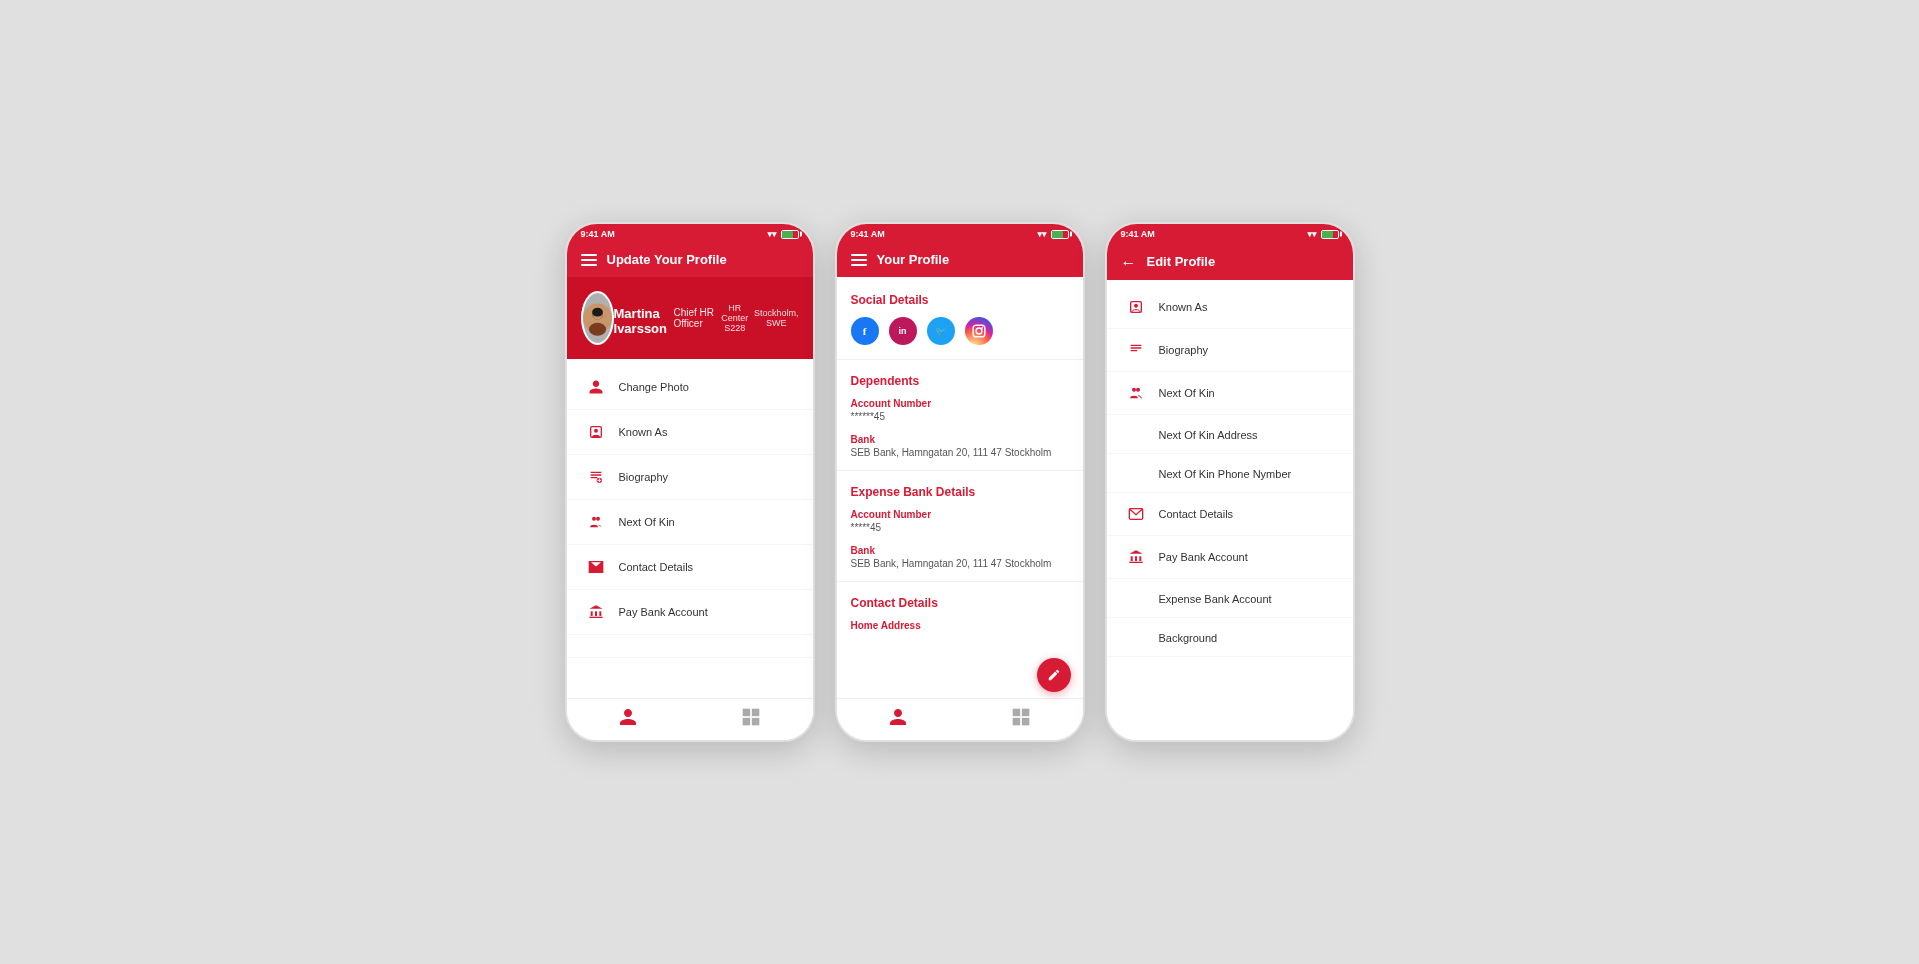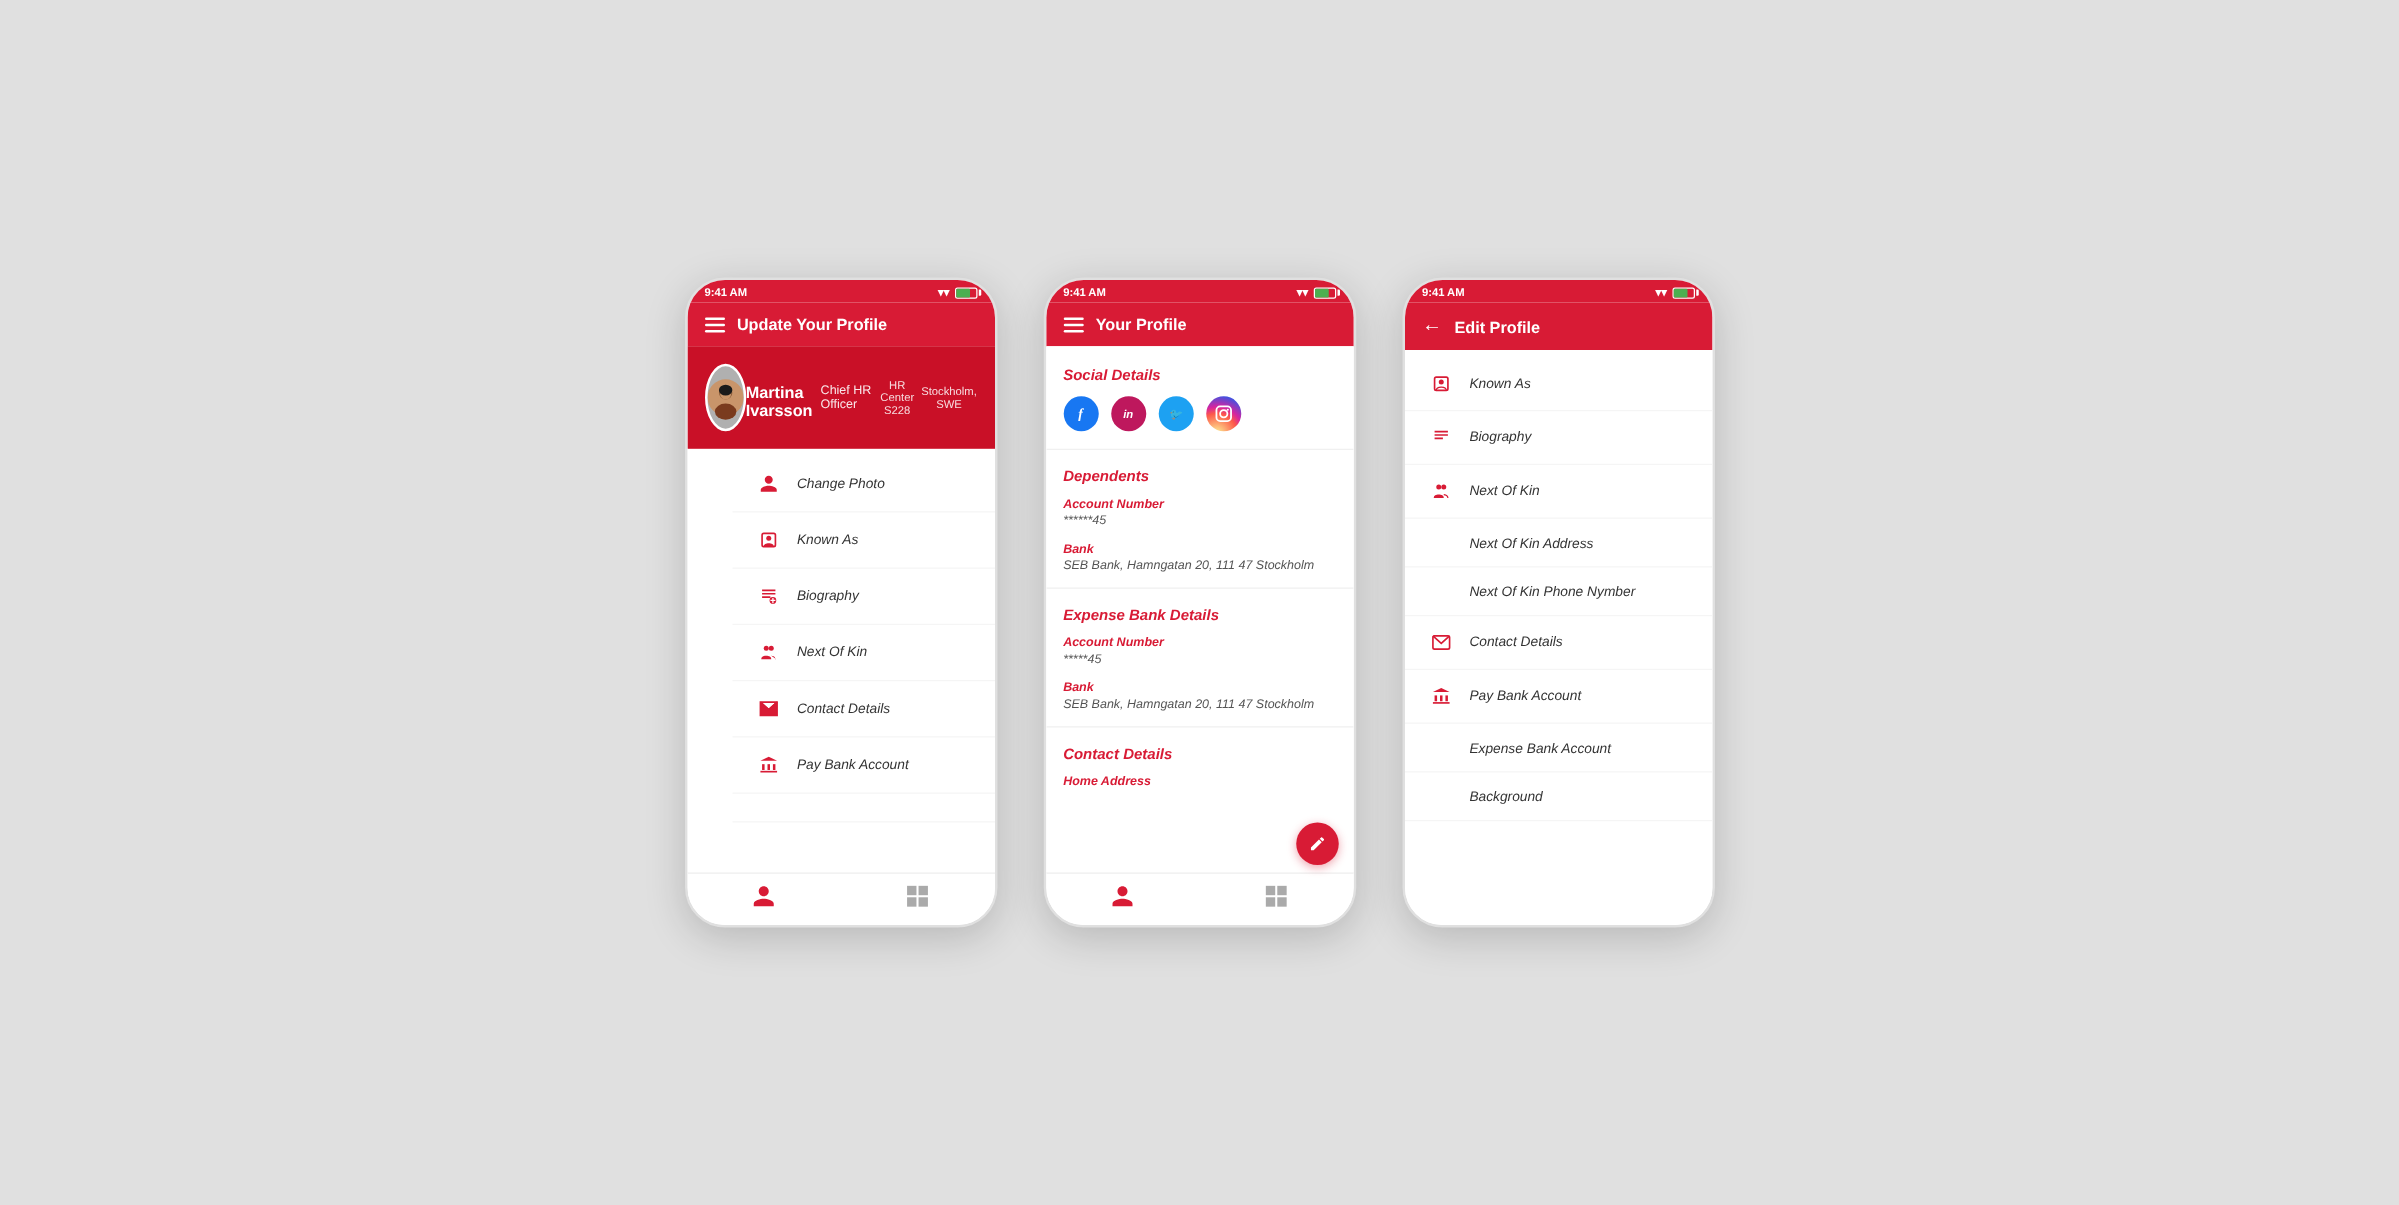--- a/index.html
+++ b/index.html
@@ -8,21 +8,21 @@
       width: 1919px;
       height: 964px;
       display: flex;
       align-items: center;
       justify-content: center;
       font-family: 'Segoe UI', Arial, sans-serif;
       gap: 40px;
     }
     .phone-wrapper {
       display: flex;
-      gap: 37px;
+      gap: 20px;
       align-items: center;
     }
     .phone {
       width: 250px;
       height: 520px;
       background: #fff;
       border-radius: 32px;
       overflow: hidden;
       box-shadow: 0 8px 32px rgba(0,0,0,0.18);
       position: relative;
@@ -152,30 +152,28 @@
       color: rgba(255,255,255,0.85);
       position: relative;
       z-index: 1;
       text-align: center;
     }
     .phone-body {
       flex: 1;
       overflow-y: auto;
       background: #fff;
       padding: 6px 0;
-      font-style: italic;
     }
     .menu-item {
       display: flex;
       align-items: center;
       gap: 12px;
       padding: 11px 18px;
       cursor: pointer;
       border-bottom: 1px solid #f5f5f5;
-      margin-left: 36px;
     }
     .menu-icon {
       width: 22px;
       height: 22px;
       display: flex;
       align-items: center;
       justify-content: center;
       color: #D81B35;
       font-size: 14px;
       flex-shrink: 0;

